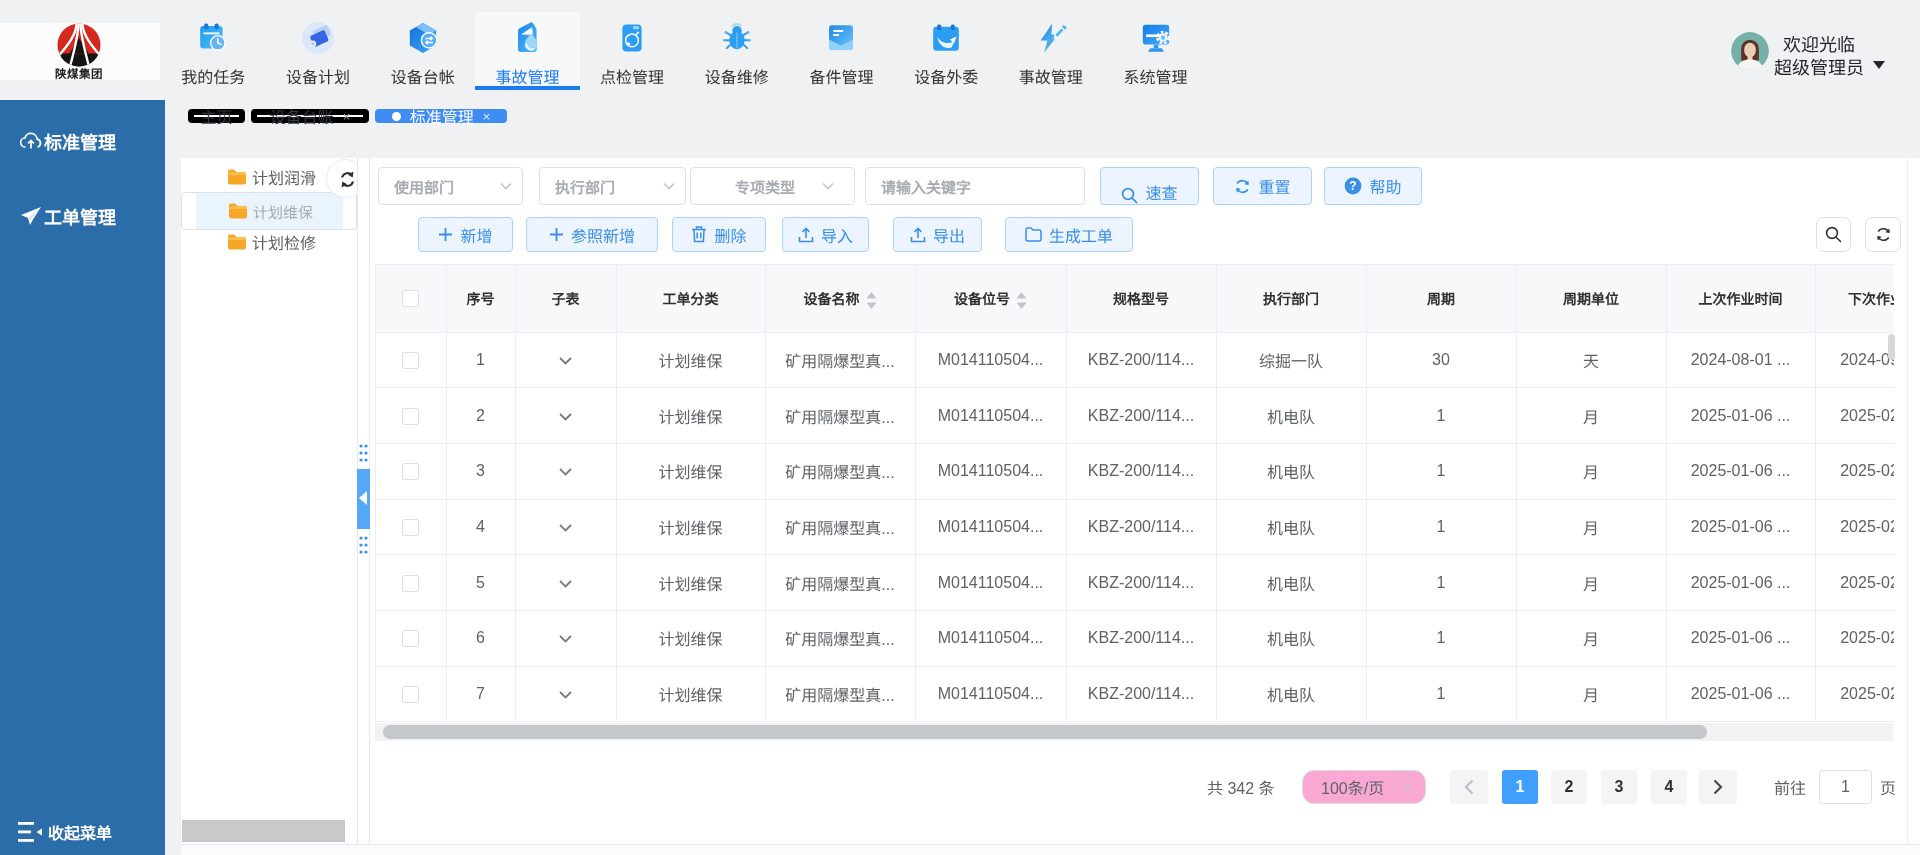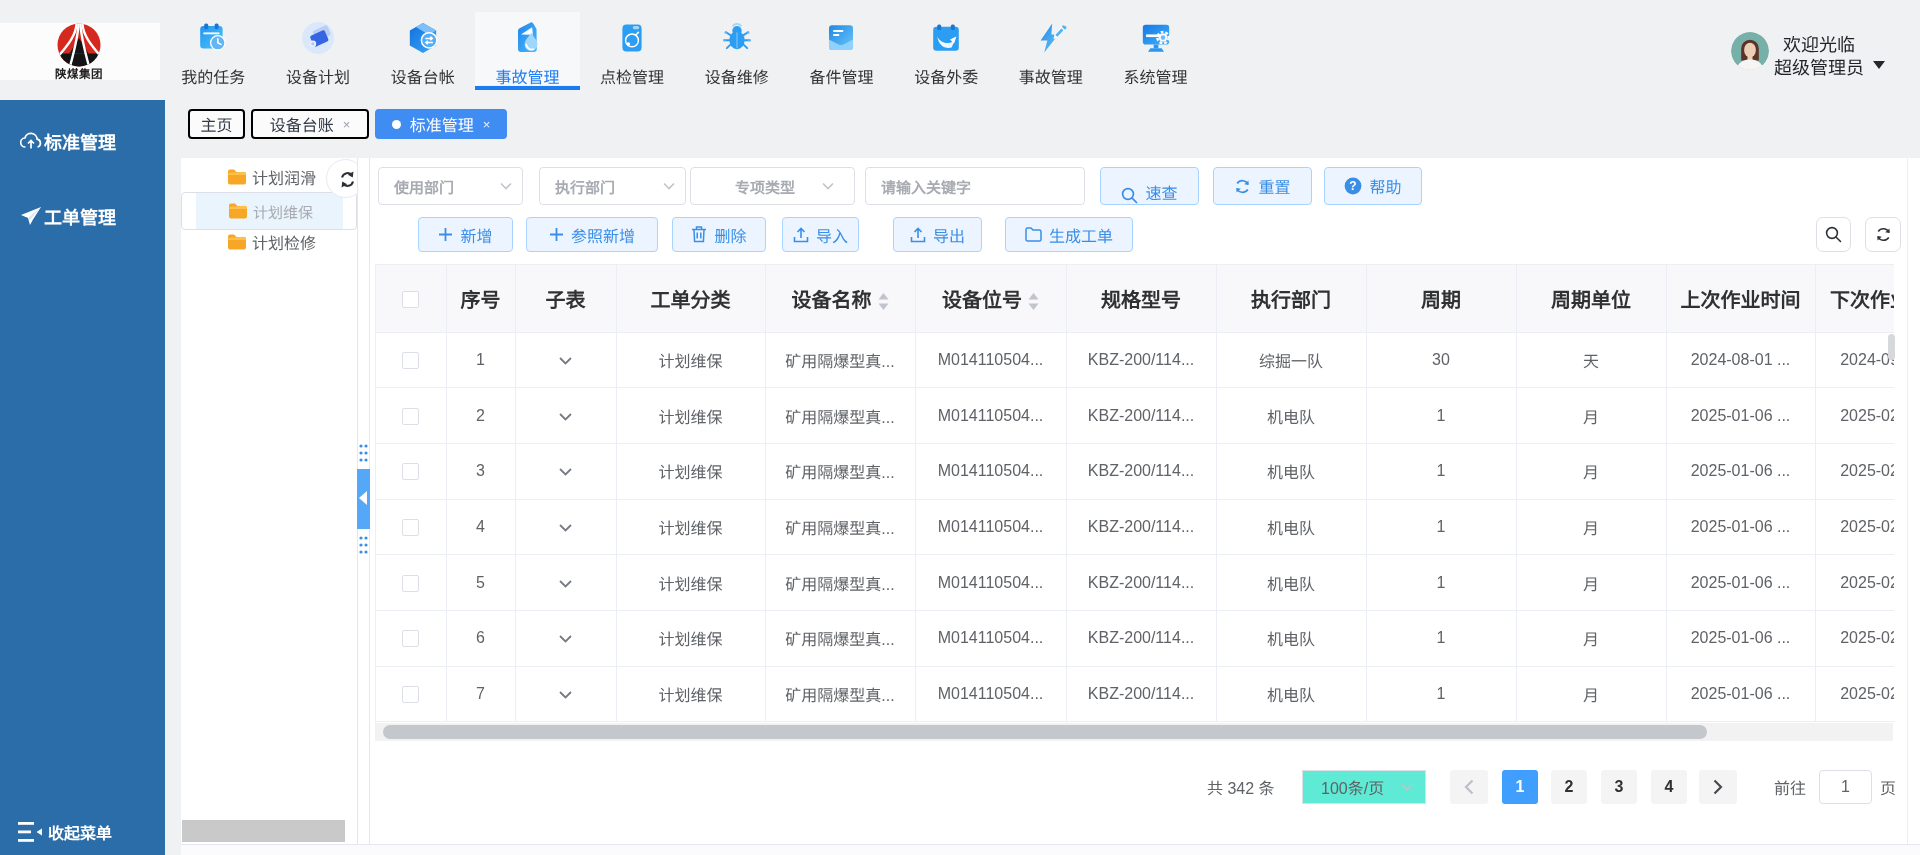--- a/index.html
+++ b/index.html
@@ -29,21 +29,21 @@
 
 #side{position:absolute;left:0;top:100px;width:165px;height:755px;background:#2b6da8;}
 .sitem{position:absolute;left:0;width:165px;height:40px;color:#fff;font-size:18px;font-weight:bold;}
 .sitem .sico{position:absolute;left:20px;top:50%;transform:translateY(-50%);width:20px;height:20px;}
 .sitem .stxt{position:absolute;left:44px;top:50%;transform:translateY(-50%);white-space:nowrap;}
 #collapse{position:absolute;left:0;top:712px;width:165px;height:40px;color:#fff;font-size:16px;font-weight:bold;}
 #collapse .sico{position:absolute;left:13px;top:50%;transform:translateY(-50%);width:26px;height:22px;}
 #collapse .stxt{position:absolute;left:44px;top:50%;transform:translateY(-50%);}
 
 
-.tab{position:absolute;top:109px;height:30px;background:#fbfbfc;border:2px solid #000000;border-radius:4px;font-size:16px;color:#333a45;display:flex;align-items:center;justify-content:center;}
+.tab{position:absolute;top:109px;height:14px;background:#fbfbfc;border:6px solid #000000;border-radius:4px;font-size:16px;color:#333a45;display:flex;align-items:center;justify-content:center;}
 #tab3{background:#3f8cf3;border-color:#3f8cf3;color:#fff;}
 .tdot{display:inline-block;width:9px;height:9px;border-radius:50%;background:#fff;margin-right:9px;}
 .tx{margin-left:9px;font-size:13px;color:#9aa0ab;}
 #tab3 .tx{color:#e8f1ff;}
 
 
 #tree{position:absolute;left:181px;top:158px;width:176px;height:697px;background:#fff;}
 .trow{position:absolute;left:0;width:176px;height:35px;font-size:16px;color:#5f6266;}
 .trow .fold{position:absolute;left:46px;top:50%;transform:translateY(-50%);width:20px;height:17px;}
 .trow .ttxt{position:absolute;left:71px;top:50%;transform:translateY(-50%);white-space:nowrap;}
@@ -72,33 +72,33 @@
 .btn{position:absolute;background:#ecf5ff;border:1px solid #a9d3ff;border-radius:4px;color:#3a8ee6;font-size:16px;display:flex;align-items:center;justify-content:center;gap:7px;}
 .btn svg{flex:0 0 auto;}
 .r1{top:167px;height:38px;}
 .r2{top:217px;height:35px;margin-left:40px;}
 .iconbtn{position:absolute;top:217px;height:35px;background:#fff;border:1px solid #dcdfe6;border-radius:7px;display:flex;align-items:center;justify-content:center;}
 
 
 #tblwrap{position:absolute;left:375px;top:264px;width:1519px;height:459px;overflow:hidden;border-top:1px solid #ebeef5;border-left:1px solid #ebeef5;}
 table{border-collapse:collapse;table-layout:fixed;width:1589px;}
 th,td{border-right:1px solid #ebeef5;border-bottom:1px solid #ebeef5;text-align:center;overflow:hidden;white-space:nowrap;}
-th{height:67px;background:#f8f8fa;font-size:20px;color:#303133;font-weight:bold;}
+th{height:67px;background:#f8f8fa;font-size:14px;color:#303133;font-weight:bold;}
 td{height:55.7px;background:#fff;font-size:16px;color:#5f6266;}
 .cb{display:inline-block;width:17px;height:17px;border:1px solid #dcdfe6;border-radius:2px;background:#fff;vertical-align:middle;}
 .sort{display:inline-block;vertical-align:middle;margin-left:6px;}
 .chevdown{display:inline-block;width:13px;height:8px;}
 #vscroll{position:absolute;left:1888px;top:334px;width:7px;height:26px;background:#d6d8dc;border-radius:4px;}
 #hscroll{position:absolute;left:375px;top:723px;width:1518px;height:18px;background:#f2f2f2;}
 #hthumb{position:absolute;left:8px;top:2px;width:1324px;height:14px;background:#c4c7cc;border-radius:7px;}
 
 
 #pager{position:absolute;left:0;top:770px;width:1920px;height:34px;font-size:16px;color:#5f6266;}
 .pgtxt{position:absolute;top:50%;transform:translateY(-50%);}
-#pgsel{position:absolute;left:1302px;top:0;width:124px;height:34px;border:1px solid #dcdfe6;border-radius:0;background:#5eead4;color:#5f6266;}
+#pgsel{position:absolute;left:1302px;top:0;width:124px;height:34px;border:1px solid #dcdfe6;border-radius:12px;background:#f9a8d4;color:#5f6266;}
 #pgsel .ph{position:absolute;left:18px;top:50%;transform:translateY(-50%);}
 #pgsel .chev{position:absolute;right:12px;top:50%;transform:translateY(-50%);width:12px;height:8px;}
 .pbtn{position:absolute;top:0;height:34px;background:#f4f4f5;border-radius:3px;color:#303133;font-weight:bold;display:flex;align-items:center;justify-content:center;font-size:16px;}
 .pbtn.on{background:#409eff;color:#fff;}
 #goinp{position:absolute;left:1819px;top:0;width:53px;height:34px;border:1px solid #dcdfe6;border-radius:4px;background:#fff;text-align:center;line-height:32px;color:#5f6266;}
 
 </style>
 </head>
 <body>
 <div id="app">
@@ -436,21 +436,21 @@
 
 <div class="btn r2" style="left:378px;width:95px;"><svg width="15" height="15" viewBox="0 0 15 15">
         <path d="M7.5 1 L7.5 14 M1 7.5 L14 7.5" stroke="#3a8ee6" stroke-width="1.8"></path>
       </svg>新增</div>
 <div class="btn r2" style="left:486px;width:132px;"><svg width="15" height="15" viewBox="0 0 15 15">
         <path d="M7.5 1 L7.5 14 M1 7.5 L14 7.5" stroke="#3a8ee6" stroke-width="1.8"></path>
       </svg>参照新增</div>
 <div class="btn r2" style="left:632px;width:94px;"><svg width="16" height="17" viewBox="0 0 16 17">
         <path d="M1 3.5 L15 3.5 M5.5 3 L5.5 1 L10.5 1 L10.5 3 M3 3.5 L3.6 15.5 L12.4 15.5 L13 3.5 M6.2 6.5 L6.2 12.5 M9.8 6.5 L9.8 12.5" fill="none" stroke="#3a8ee6" stroke-width="1.5"></path>
       </svg>删除</div>
-<div class="btn r2" style="left:742px;width:77px;"><svg width="16" height="16" viewBox="0 0 16 16">
+<div class="btn r2" style="left:742px;width:87px;"><svg width="16" height="16" viewBox="0 0 16 16">
         <path d="M8 11 L8 2 M4.5 5 L8 1.5 L11.5 5" fill="none" stroke="#3a8ee6" stroke-width="1.6"></path>
         <path d="M1.5 10 L1.5 14.5 L14.5 14.5 L14.5 10" fill="none" stroke="#3a8ee6" stroke-width="1.6"></path>
       </svg>导入</div>
 <div class="btn r2" style="left:853px;width:89px;"><svg width="16" height="16" viewBox="0 0 16 16">
         <path d="M8 11 L8 2 M4.5 5 L8 1.5 L11.5 5" fill="none" stroke="#3a8ee6" stroke-width="1.6"></path>
         <path d="M1.5 10 L1.5 14.5 L14.5 14.5 L14.5 10" fill="none" stroke="#3a8ee6" stroke-width="1.6"></path>
       </svg>导出</div>
 <div class="btn r2" style="left:965px;width:128px;"><svg width="17" height="15" viewBox="0 0 17 15">
         <path d="M1 2.5 a1.5 1.5 0 0 1 1.5-1.5 L6 1 L8 3 L14.5 3 a1.5 1.5 0 0 1 1.5 1.5 L16 12.5 a1.5 1.5 0 0 1-1.5 1.5 L2.5 14 a1.5 1.5 0 0 1-1.5-1.5 Z" fill="none" stroke="#3a8ee6" stroke-width="1.5"></path>
       </svg>生成工单</div>

